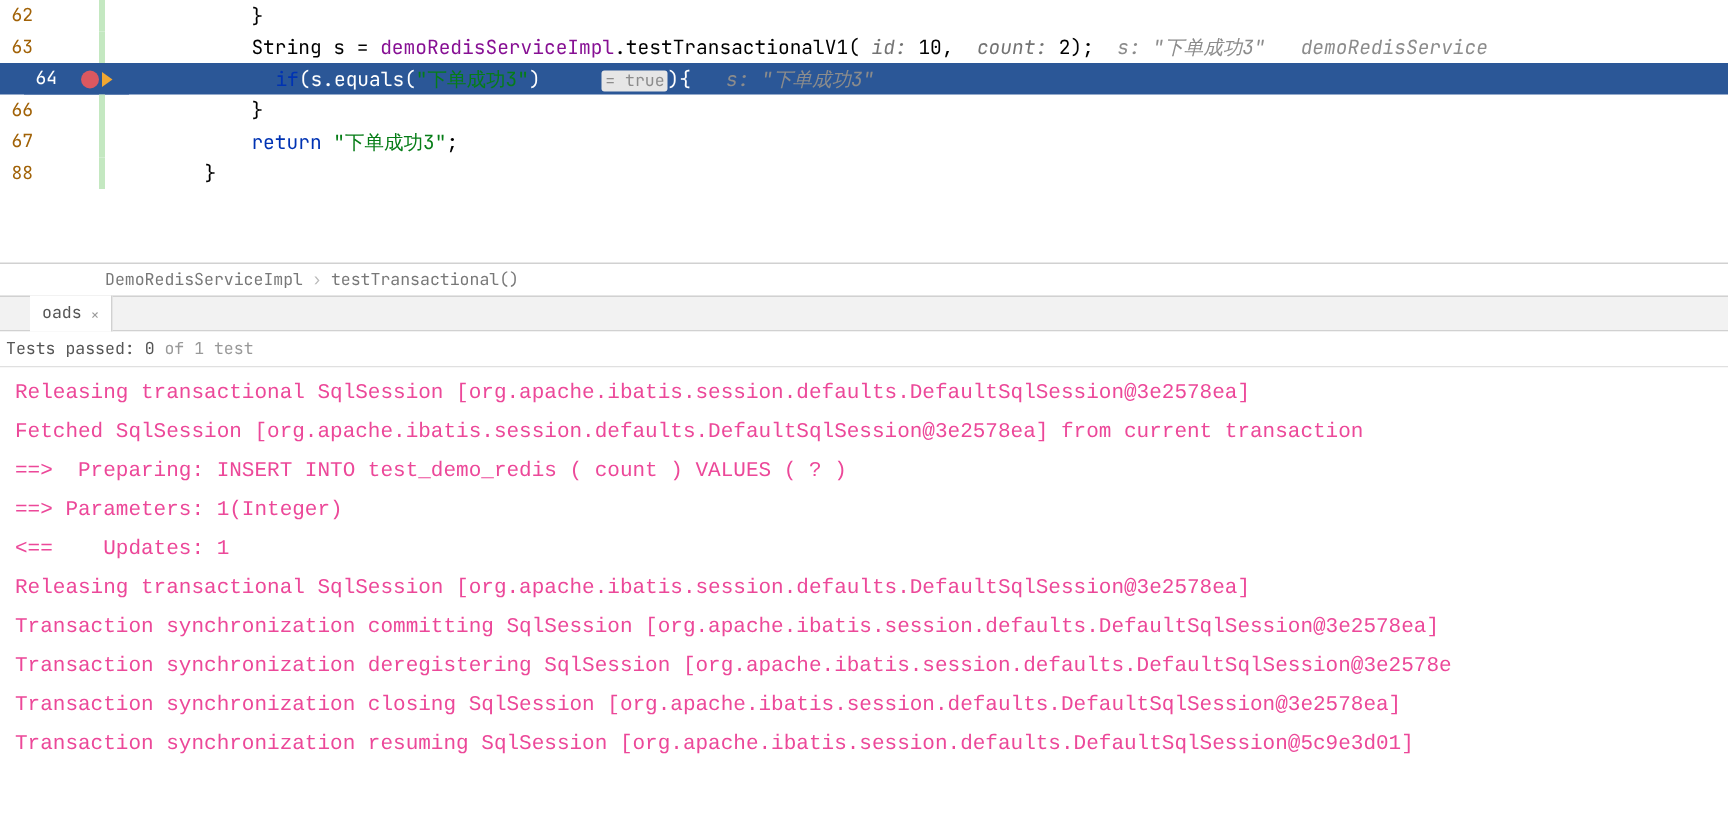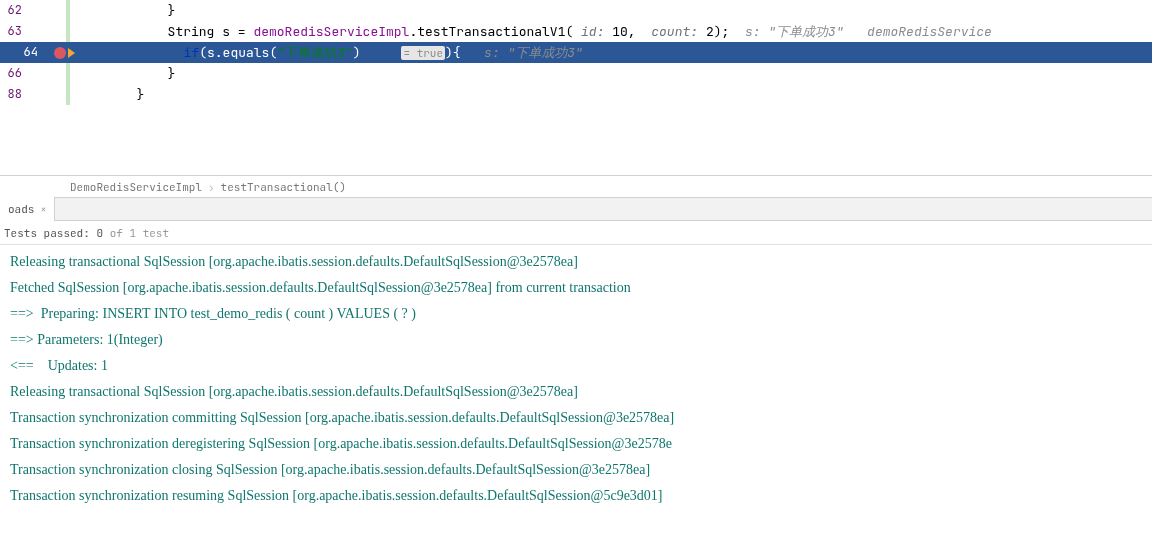--- a/index.html
+++ b/index.html
@@ -25,21 +25,21 @@
 .code-line {
   display: flex;
   height: 21px;
   line-height: 21px;
   white-space: pre;
 }
 .gutter-num {
   width: 30px;
   text-align: right;
   padding-right: 8px;
-  color: #701a75;
+  color: #a16207;
   font-size: 12px;
 }
 .gutter-icons {
   width: 36px;
   display: flex;
   align-items: center;
   justify-content: center;
   gap: 2px;
 }
 .change-bar {
@@ -85,37 +85,38 @@
 }
 .tab {
   padding: 0 8px;
   font-size: 11px;
   color: #555;
   height: 24px;
   display: flex;
   align-items: center;
   background: #fff;
   border-right: 1px solid #d1d1d1;
+  margin-left: 20px;
 }
 .tab .close { margin-left: 6px; color: #999; font-size: 10px; }
 .test-status {
   height: 24px;
   border-bottom: 1px solid #e0e0e0;
   display: flex;
   align-items: center;
   padding-left: 4px;
   font-size: 11px;
   color: #555;
   background: #fff;
 }
 .console {
-  font-family: Liberation Serif, serif;
+  font-family: Liberation Mono, monospace;
   font-size: 14px;
   line-height: 26px;
-  color: #0f766e;
+  color: #ec4899;
   background: #fff;
   padding: 4px 10px;
   height: calc(551px - 175px - 22px - 24px - 24px);
   overflow: hidden;
   white-space: pre;
 }
 .console .ln {
   display: block;
   height: 26px;
 }
@@ -137,20 +138,21 @@
 </style>
 </head>
 <body>
 
 <div class="editor-area">
   <div class="code-lines" id="code-lines">
       <div class="code-line"><div class="gutter-num">62</div><div class="gutter-icons"></div><div class="change-bar"></div><div class="line-content">            <span>}</span></div></div>
       <div class="code-line"><div class="gutter-num">63</div><div class="gutter-icons"></div><div class="change-bar"></div><div class="line-content">            <span>String s = </span><span class="field">demoRedisServiceImpl</span><span>.testTransactionalV1( </span><span class="hint">id: </span><span>10,  </span><span class="hint">count: </span><span>2);  </span><span class="comment">s: "下单成功3"   demoRedisService</span></div></div>
       <div class="code-line highlighted"><div class="gutter-num">64</div><div class="gutter-icons"><div class="breakpoint-icon"></div><div class="orange-arrow"></div></div><div class="change-bar"></div><div class="line-content">            <span class="kw">if</span><span>(s.equals(</span><span class="str">"下单成功3"</span><span>)</span><span class="inline-hint">= true</span><span>){   </span><span class="comment">s: "下单成功3"</span></div></div>
       <div class="code-line"><div class="gutter-num">66</div><div class="gutter-icons"></div><div class="change-bar"></div><div class="line-content">            <span>}</span></div></div>
+      <div class="code-line"><div class="gutter-num">67</div><div class="gutter-icons"></div><div class="change-bar"></div><div class="line-content">            <span class="kw">return </span><span class="str">"下单成功3"</span><span>;</span></div></div>
       <div class="code-line"><div class="gutter-num">88</div><div class="gutter-icons"></div><div class="change-bar"></div><div class="line-content">        <span>}</span></div></div>
     </div>
 </div>
 
 <div class="breadcrumb">
   <span>DemoRedisServiceImpl</span>
   <span class="sep">›</span>
   <span>testTransactional()</span>
 </div>
 

